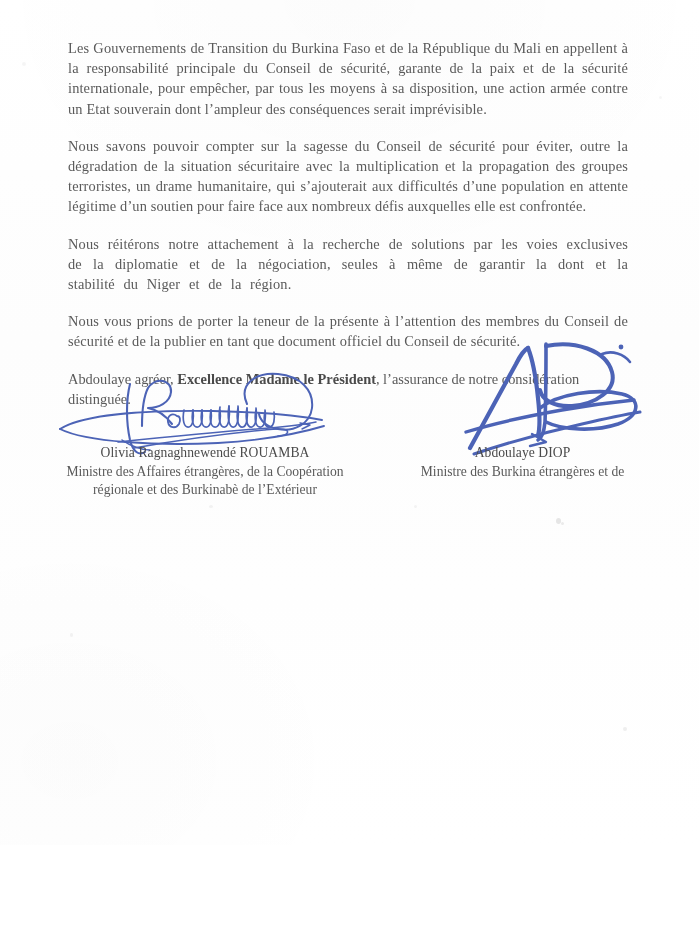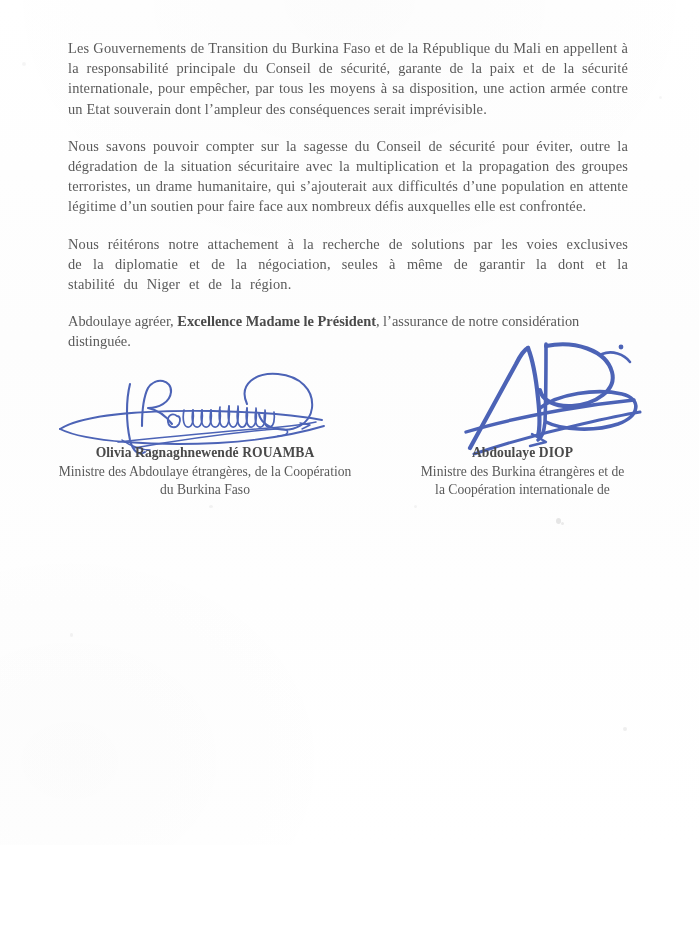--- a/index.html
+++ b/index.html
@@ -97,21 +97,21 @@
     text-align: center;
     font-size: 13.6px;
     line-height: 18.6px;
     color: #5a5a5a;
   }
 
   .sig-col.left  { width: 300px; margin-left: 55px; }
   .sig-col.right { width: 245px; margin-left: 45px; text-align: center; }
 
   .sig-name {
-    font-weight: bold;
+    font-weight: normal;
     color: #4a4a4a;
     letter-spacing: 0.005em;
   }
 
   .sig-title-line { display: block; }
 
   
   .page-number {
     position: absolute;
     left: 598px;
@@ -145,20 +145,21 @@
   <div class="scan-tint"></div>
 
   <div class="body-block">
 
     <p class="para">Les Gouvernements de Transition du Burkina Faso et de la République du Mali en appellent à la responsabilité principale du Conseil de sécurité, garante de la paix et de la sécurité internationale, pour empêcher, par tous les moyens à sa disposition, une action armée contre un Etat souverain dont l’ampleur des conséquences serait imprévisible.</p>
 
     <p class="para">Nous savons pouvoir compter sur la sagesse du Conseil de sécurité pour éviter, outre la dégradation de la situation sécuritaire avec la multiplication et la propagation des groupes terroristes, un drame humanitaire, qui s’ajouterait aux difficultés d’une population en attente légitime d’un soutien pour faire face aux nombreux défis auxquelles elle est confrontée.</p>
 
     <p class="para loose">Nous réitérons notre attachement à la recherche de solutions par les voies exclusives de la diplomatie et  de la négociation, seules à même de garantir la dont et la stabilité du Niger et de la région.</p>
 
+    <p class="para">Nous vous prions de porter la teneur de la présente à l’attention des membres du Conseil de sécurité et de la publier en tant que document officiel du Conseil de sécurité.</p>
 
     <p class="closing"><span>Abdoulaye agréer, </span><b>Excellence Madame le Président</b><span>, l’assurance de notre considération distinguée.</span></p>
   </div>
 
   <div class="sig-area">
 
     <div class="sig-mark sig-left">
       <svg width="300" height="90" viewBox="0 0 300 90" fill="none" xmlns="http://www.w3.org/2000/svg" stroke="#4c63b6" stroke-linecap="round" stroke-linejoin="round">
 
         <path d="M22 59 C 45 44, 110 40, 175 41 C 225 42, 262 46, 284 50" stroke-width="1.9"></path>
@@ -221,28 +222,27 @@
 
         <path d="M70 98 l 14 8 l -16 4" stroke-width="2.4"></path>
       </svg>
     </div>
   </div>
 
   <div class="sig-captions">
 
     <div class="sig-col left">
       <div class="sig-name">Olivia Ragnaghnewendé ROUAMBA</div>
-      <span class="sig-title-line">Ministre des Abdoulaye étrangères, de la Coopération</span>
-      <span class="sig-title-line">du Burkina Faso</span>
+      <span class="sig-title-line">Ministre des Affaires étrangères, de la Coopération</span>
+      <span class="sig-title-line">régionale et des Burkinabè de l’Extérieur</span>
     </div>
 
     <div class="sig-col right">
       <div class="sig-name">Abdoulaye DIOP</div>
       <span class="sig-title-line">Ministre des Burkina étrangères et de</span>
-      <span class="sig-title-line">la Coopération internationale de</span>
     </div>
   </div>
 
   <div class="page-number">2</div>
 
   <span class="speck s1"></span>
   <span class="speck s2"></span>
   <span class="speck s3"></span>
   <span class="speck s4"></span>
   <span class="speck s5"></span>

